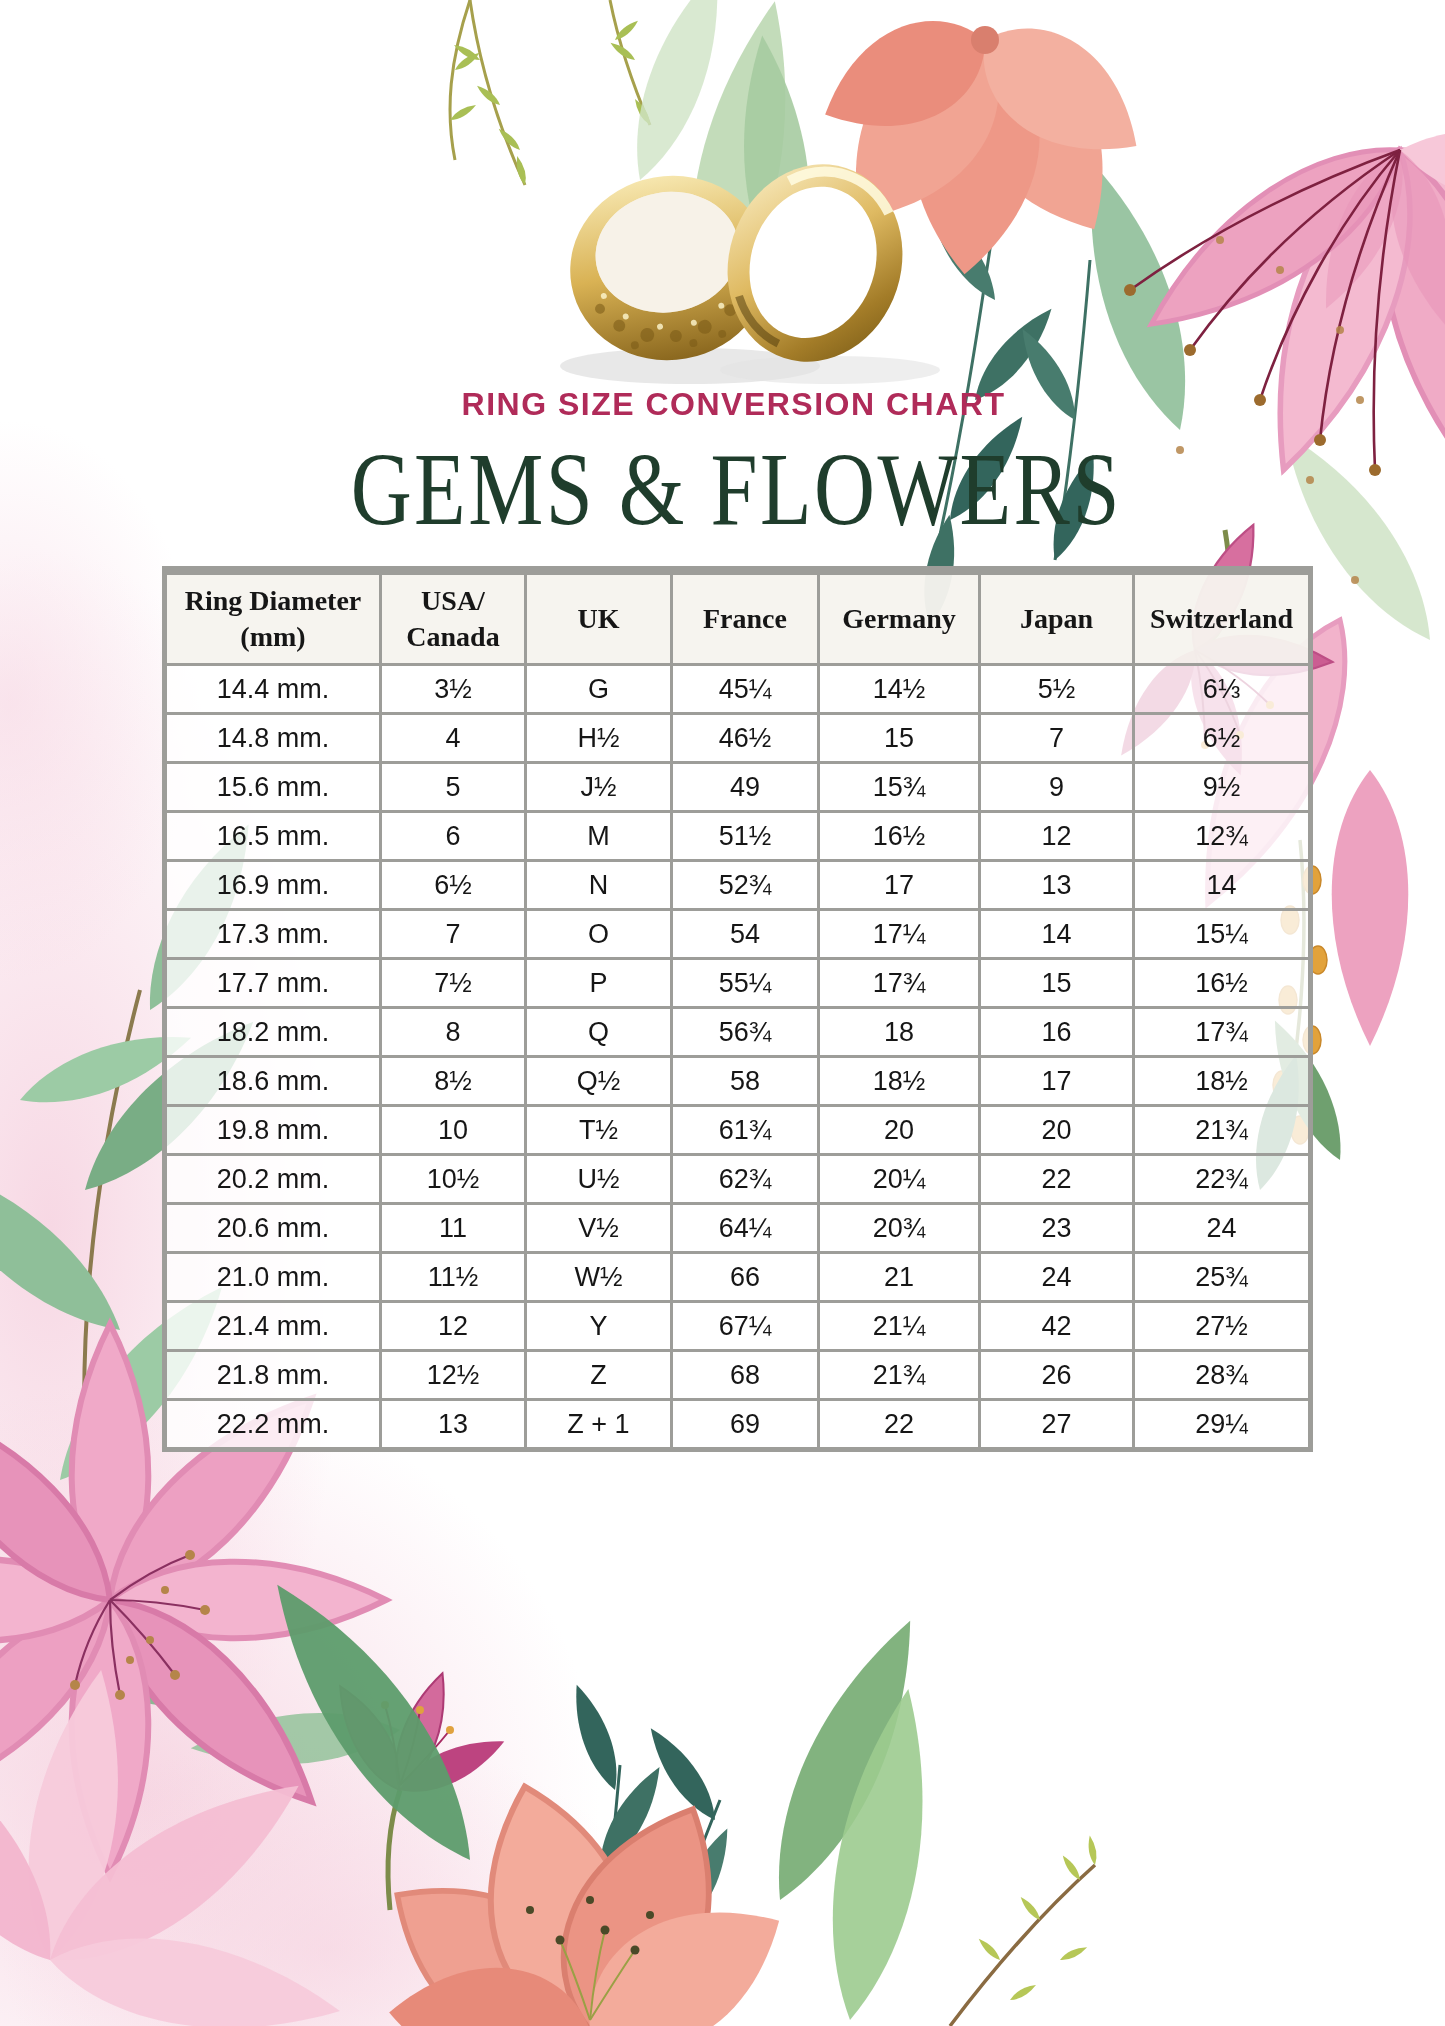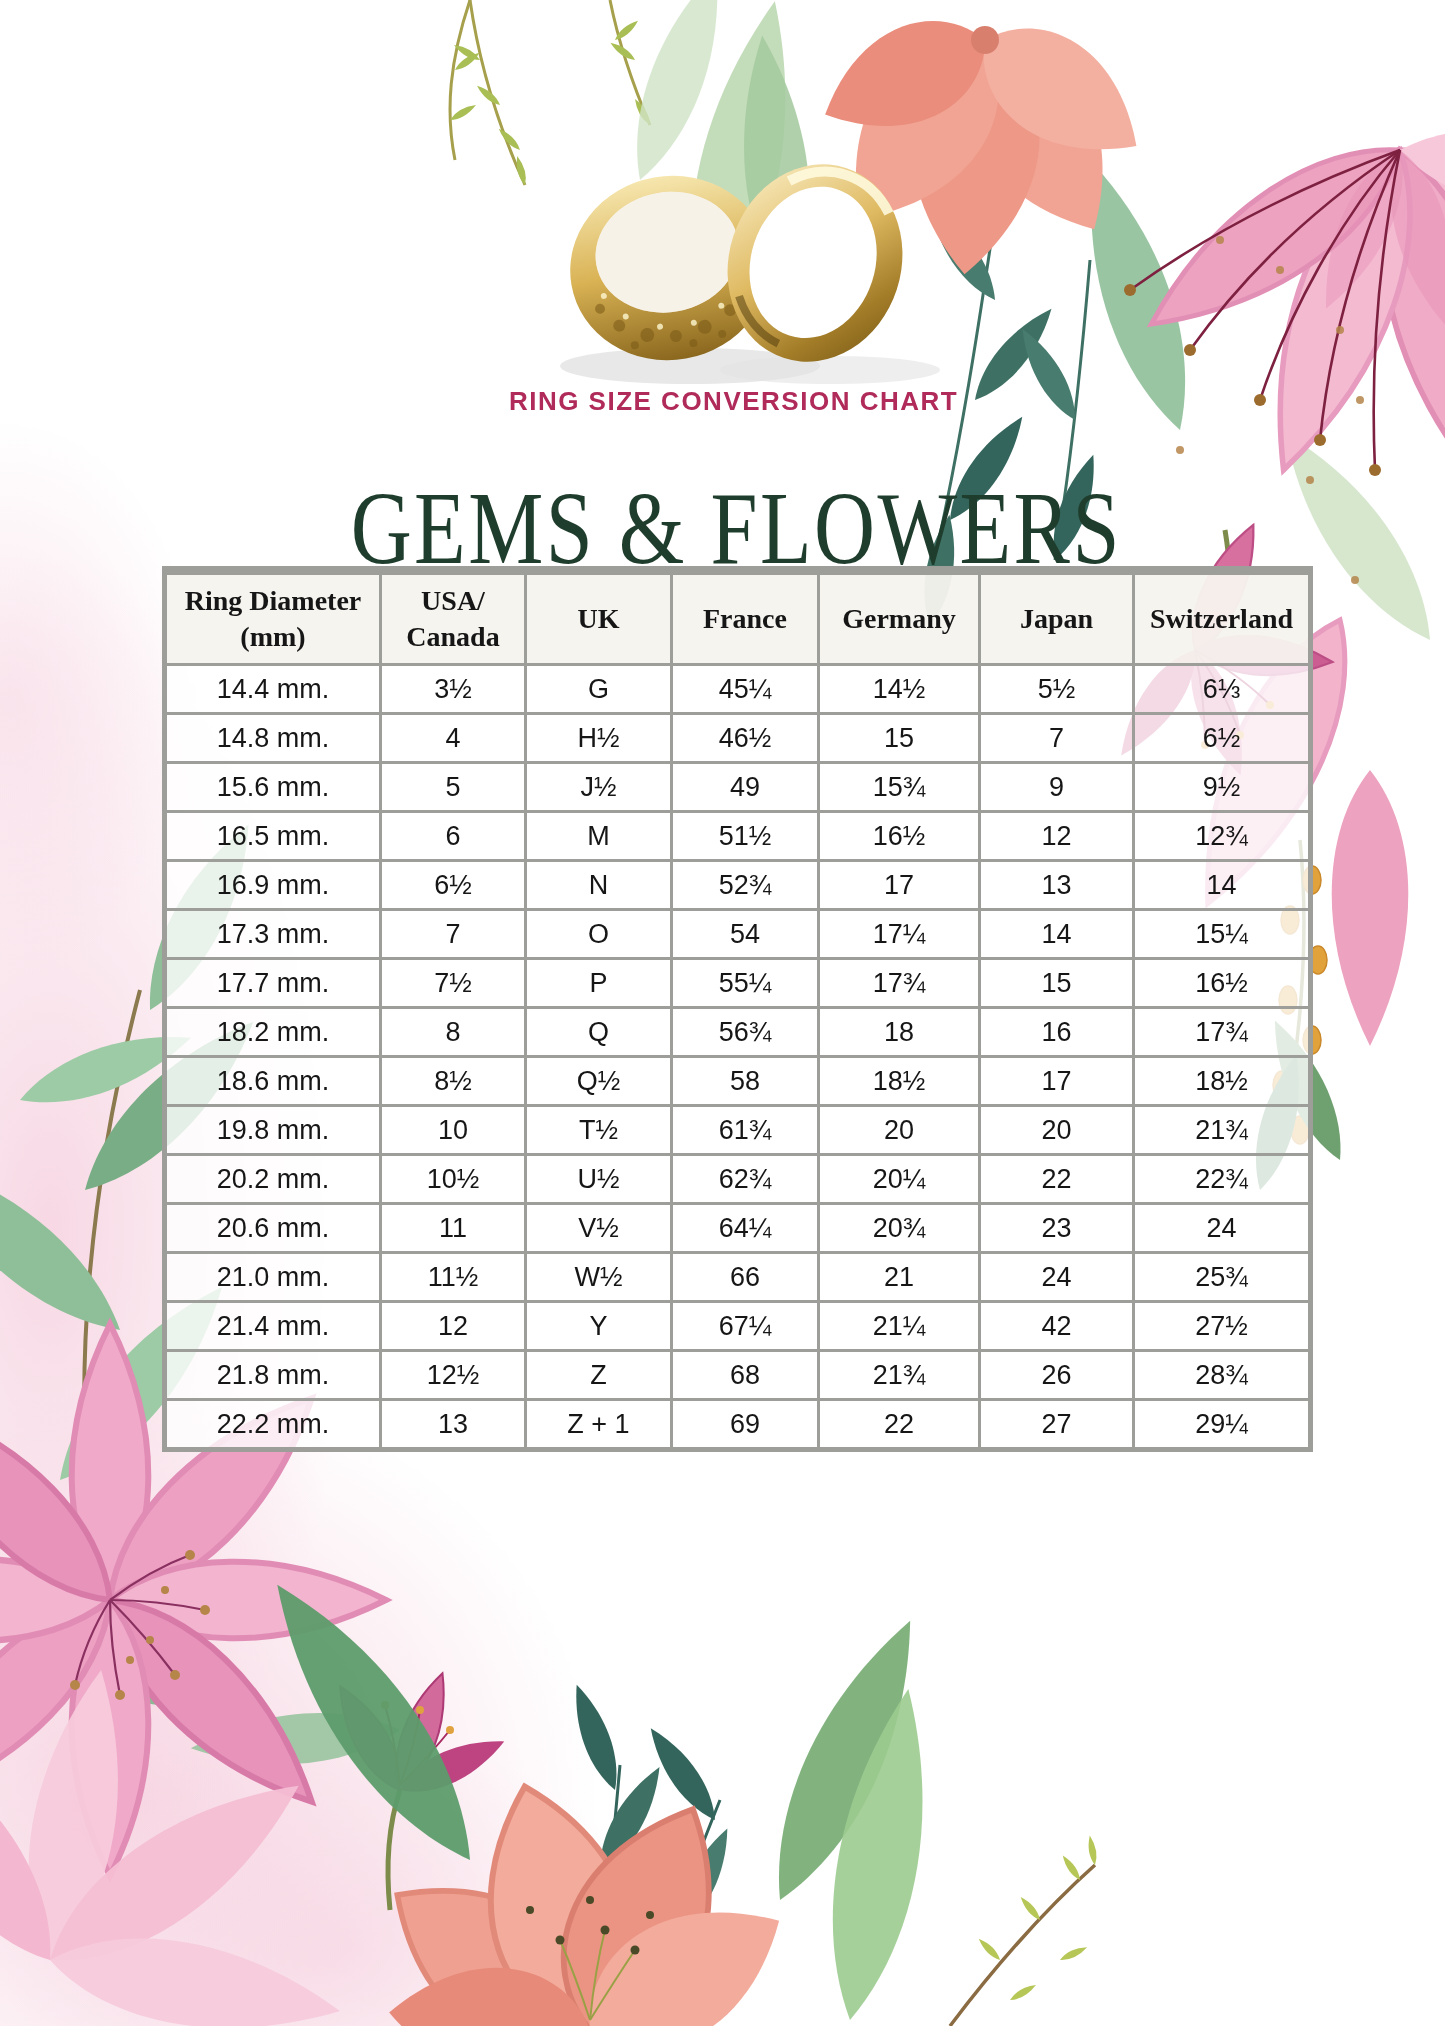--- a/index.html
+++ b/index.html
@@ -3,23 +3,23 @@
 <meta charset="utf-8">
 <style>
   html,body{margin:0;padding:0;background:#ffffff;}
   .page{position:relative;width:1445px;height:2026px;background:#ffffff;overflow:hidden;
         font-family:"Liberation Sans","DejaVu Sans",sans-serif;}
   .decor{position:absolute;inset:0;pointer-events:none;}
 
   .rings{position:absolute;left:540px;top:148px;}
 
   .subtitle-wrap{position:absolute;top:386px;left:0;width:1445px;text-align:center;padding-left:22px;box-sizing:border-box;}
-  .subtitle{display:inline-block;font-size:26px;font-weight:700;letter-spacing:1.5px;color:#b02b59;}
-
-  .title-wrap{position:absolute;top:430px;left:0;width:1445px;text-align:center;padding-left:28px;box-sizing:border-box;margin-top:39px;}
+  .subtitle{display:inline-block;font-size:32px;font-weight:700;letter-spacing:1.5px;color:#b02b59;}
+
+  .title-wrap{position:absolute;top:430px;left:0;width:1445px;text-align:center;padding-left:28px;box-sizing:border-box;}
   .title{display:inline-block;margin:0;font-family:"Liberation Serif","DejaVu Serif",serif;font-weight:400;
          font-size:103px;letter-spacing:3px;color:#1f3d2c;white-space:nowrap;transform:scaleX(.82);transform-origin:center top;}
 
   .tablebox{position:absolute;left:162px;top:566px;}
   table.ringsize{border-collapse:collapse;table-layout:fixed;width:1146px;
                  border:5px solid #9d9d99;border-top:9px solid #9d9d99;}
   table.ringsize th, table.ringsize td{border:3px solid #9d9d99;text-align:center;vertical-align:middle;
                  color:#161616;padding:0;}
   table.ringsize th{height:88px;background:rgba(246,244,238,.96);
                  font-family:"Liberation Serif","DejaVu Serif",serif;font-size:28px;font-weight:700;

